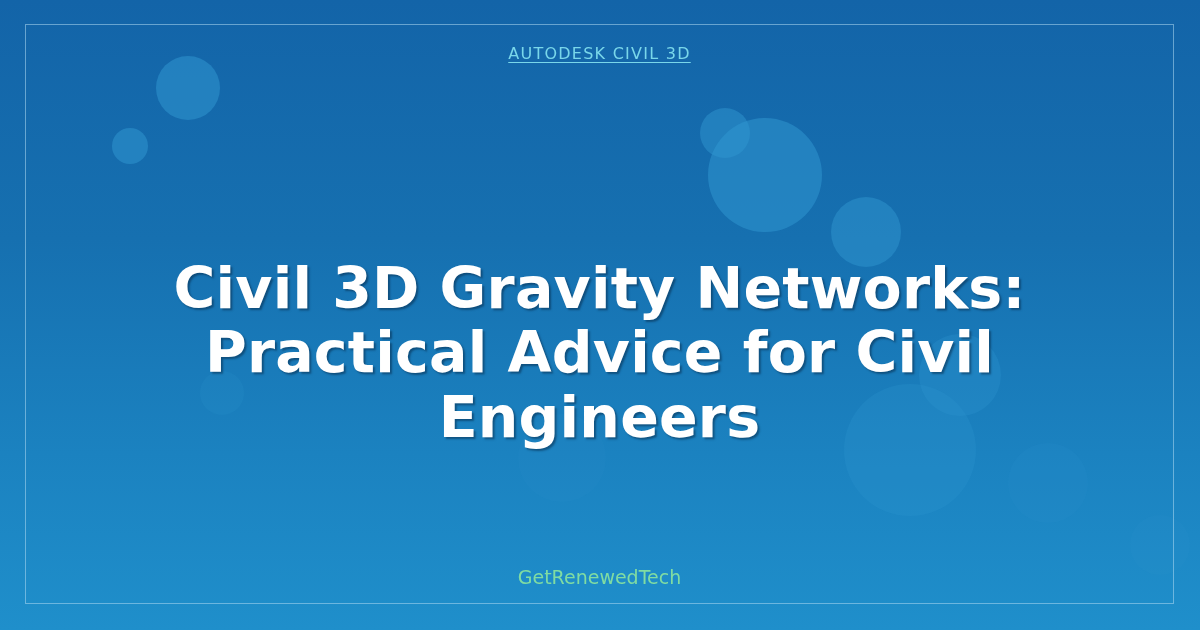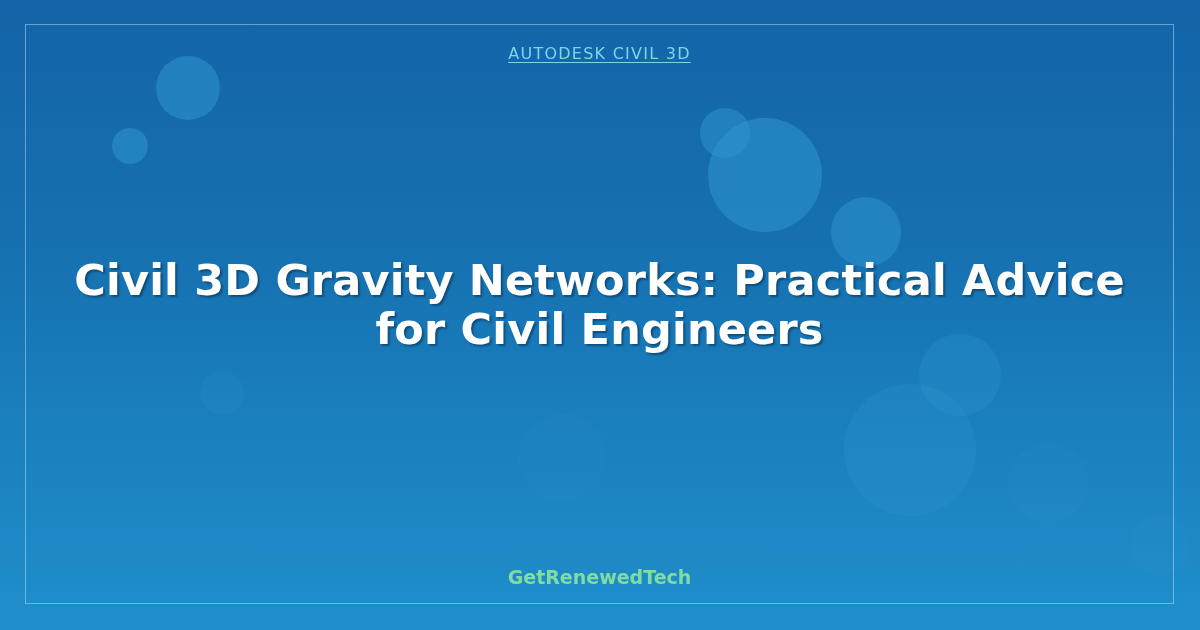--- a/index.html
+++ b/index.html
@@ -70,37 +70,37 @@
     left: 0;
     right: 0;
     top: 232px;
     padding: 0 35px;
     box-sizing: border-box;
     text-align: center;
   }
 
   #title {
     margin: 0;
-    font-size: 43px;
+    font-size: 57px;
     line-height: 1.13;
     font-weight: bold;
     color: #ffffff;
     text-shadow: 2px 2px 2px rgba(8, 46, 78, 0.55);
     letter-spacing: 0.2px;
   }
 
   #footer {
     position: absolute;
     left: 0;
     right: 0;
     bottom: 16px;
     text-align: center;
     font-size: 19px;
     color: #80dca2;
-    font-weight: 700;
+    font-weight: 400;
   }
 </style>
 </head>
 <body>
 
 <div id="card">
 
   <div id="bubbles">
       <div class="bubble" style="left: 156px; top: 56px; width: 64px; height: 64px; background: rgb(47, 149, 207); opacity: 0.55;"></div>
       <div class="bubble" style="left: 112px; top: 128px; width: 36px; height: 36px; background: rgb(47, 149, 207); opacity: 0.55;"></div>

